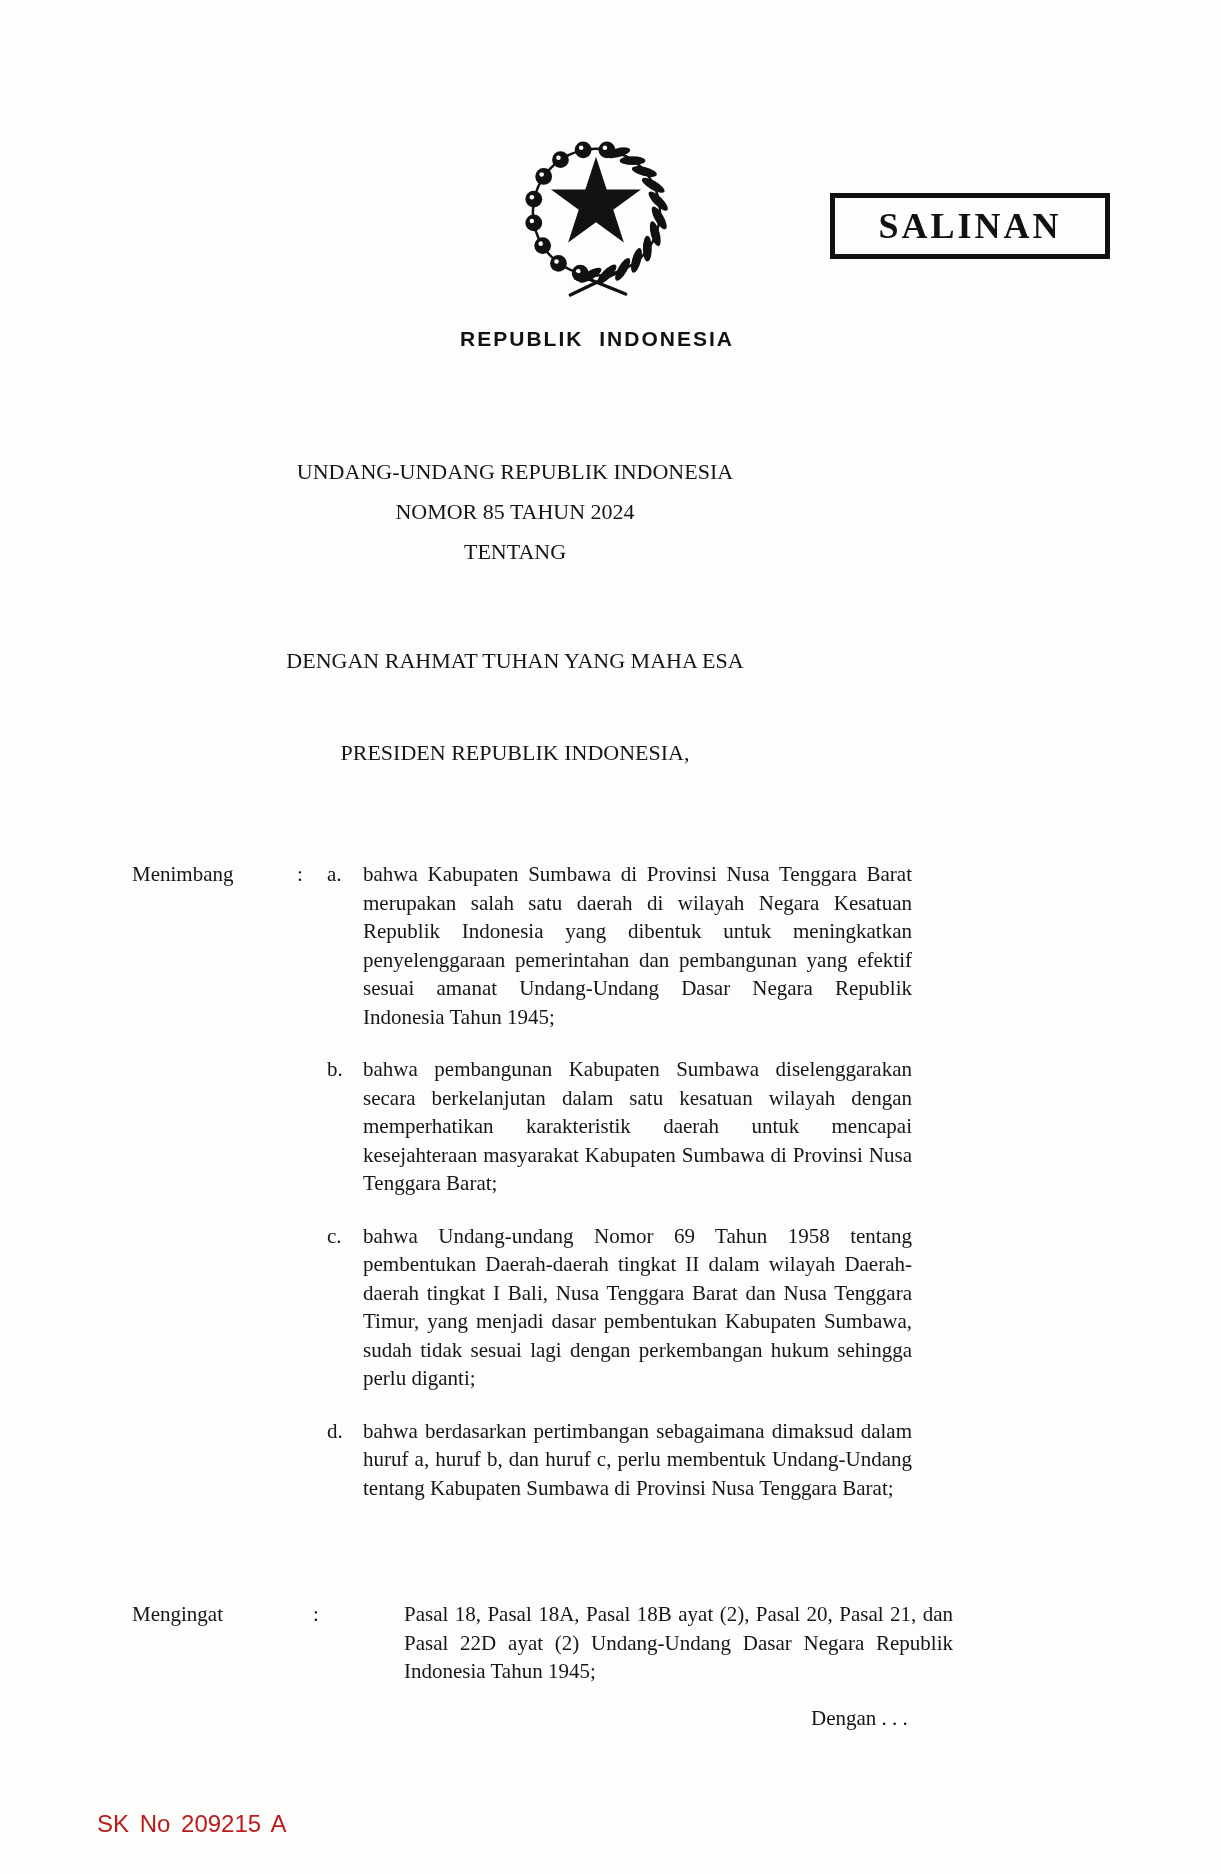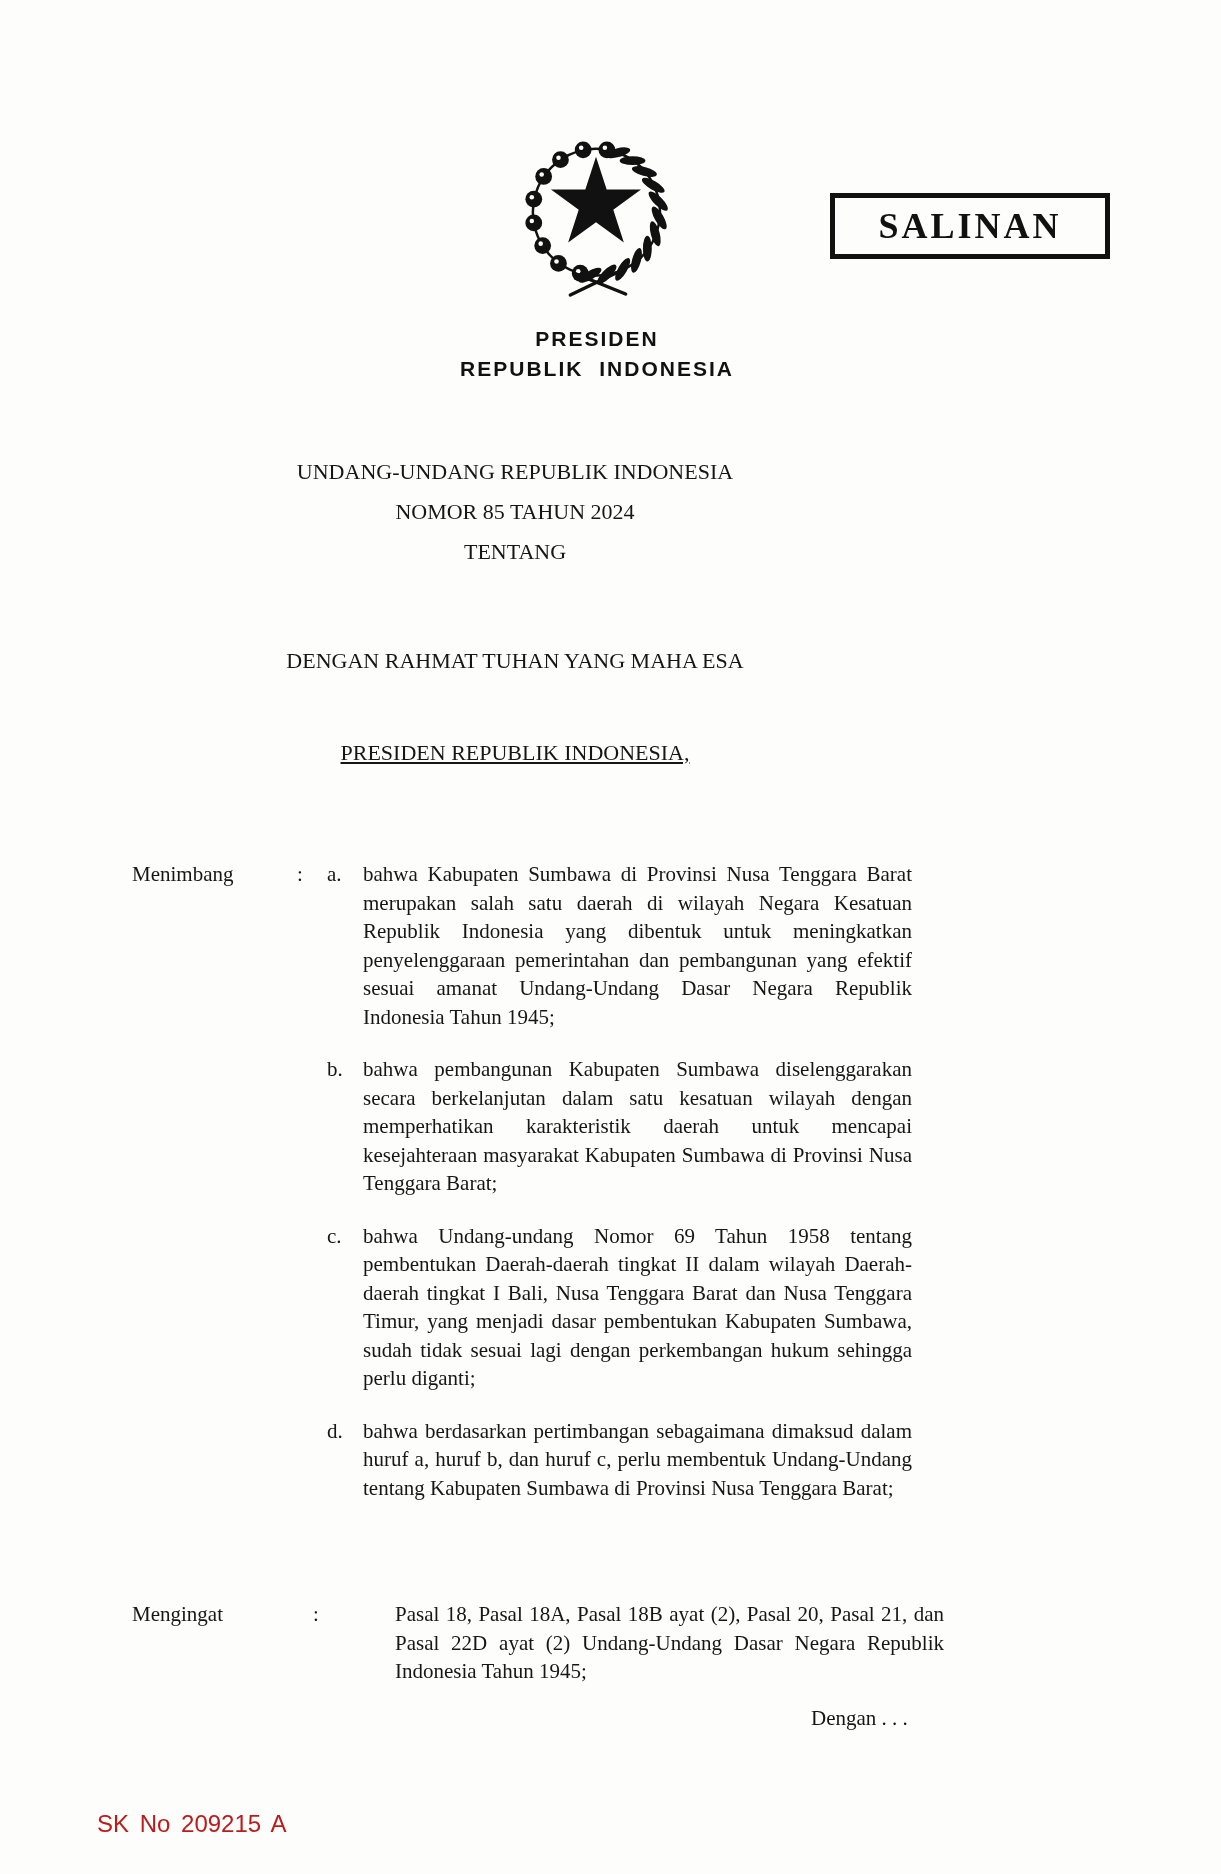--- a/index.html
+++ b/index.html
@@ -28,33 +28,33 @@
   .salinan{
     position:absolute;left:830px;top:193px;width:280px;height:66px;
     border:5px solid #111;box-sizing:border-box;
     display:flex;align-items:center;justify-content:center;
     font-weight:bold;font-size:36px;letter-spacing:3px;color:#111;
   }
   
   .centerblock{position:absolute;left:0;width:1030px;text-align:center;}
   .title-block{top:452px;font-size:22px;line-height:40px;font-family:Liberation Serif, serif;}
   .invocation{top:648px;font-size:22px;}
-  .authority{top:740px;font-size:22px;text-decoration:underline;}
+  .authority{top:740px;font-size:22px;}
   
   .clause{position:absolute;left:132px;display:flex;font-size:21px;line-height:28.5px;}
   .clause-considering{top:860px;}
   .clause-remembering{top:1600px;gap:16px;}
   .clause-label{width:165px;flex:0 0 auto;}
   .clause-colon{width:30px;flex:0 0 auto;}
   .clause-items{width:585px;flex:0 0 auto;}
   .item{display:flex;margin-bottom:24px;}
   .item:last-child{margin-bottom:0;}
   .item-marker{width:36px;flex:0 0 auto;}
   .item-text{width:549px;text-align:justify;}
-  .single-text{margin-left:36px;width:549px;text-align:justify;}
+  .single-text{margin-left:45px;width:549px;text-align:justify;}
   
   .catchword{position:absolute;left:795px;top:1706px;font-size:21px;margin-left:16px;}
   .footer{
     position:absolute;left:97px;top:1810px;
     font-family:"Liberation Sans", sans-serif;
     font-size:24px;color:#b91c1c;word-spacing:4px;
   }
 </style>
 </head>
 <body>
@@ -109,21 +109,20 @@
       </g>
 
       <g stroke="#111" stroke-width="3.5" stroke-linecap="round">
         <line x1="58" y1="146" x2="110" y2="167"></line>
         <line x1="104" y1="144" x2="54" y2="168"></line>
       </g>
     </svg>
   </div>
 
   <div class="letterhead">
-    <div class="lh1">PRESIDEN</div>
     <div class="lh2">REPUBLIK INDONESIA</div>
   </div>
 
   <div class="salinan">
     <span>SALINAN</span>
   </div>
 
   <div class="centerblock title-block">
     <div>UNDANG-UNDANG REPUBLIK INDONESIA</div>
     <div>NOMOR 85 TAHUN 2024</div>

